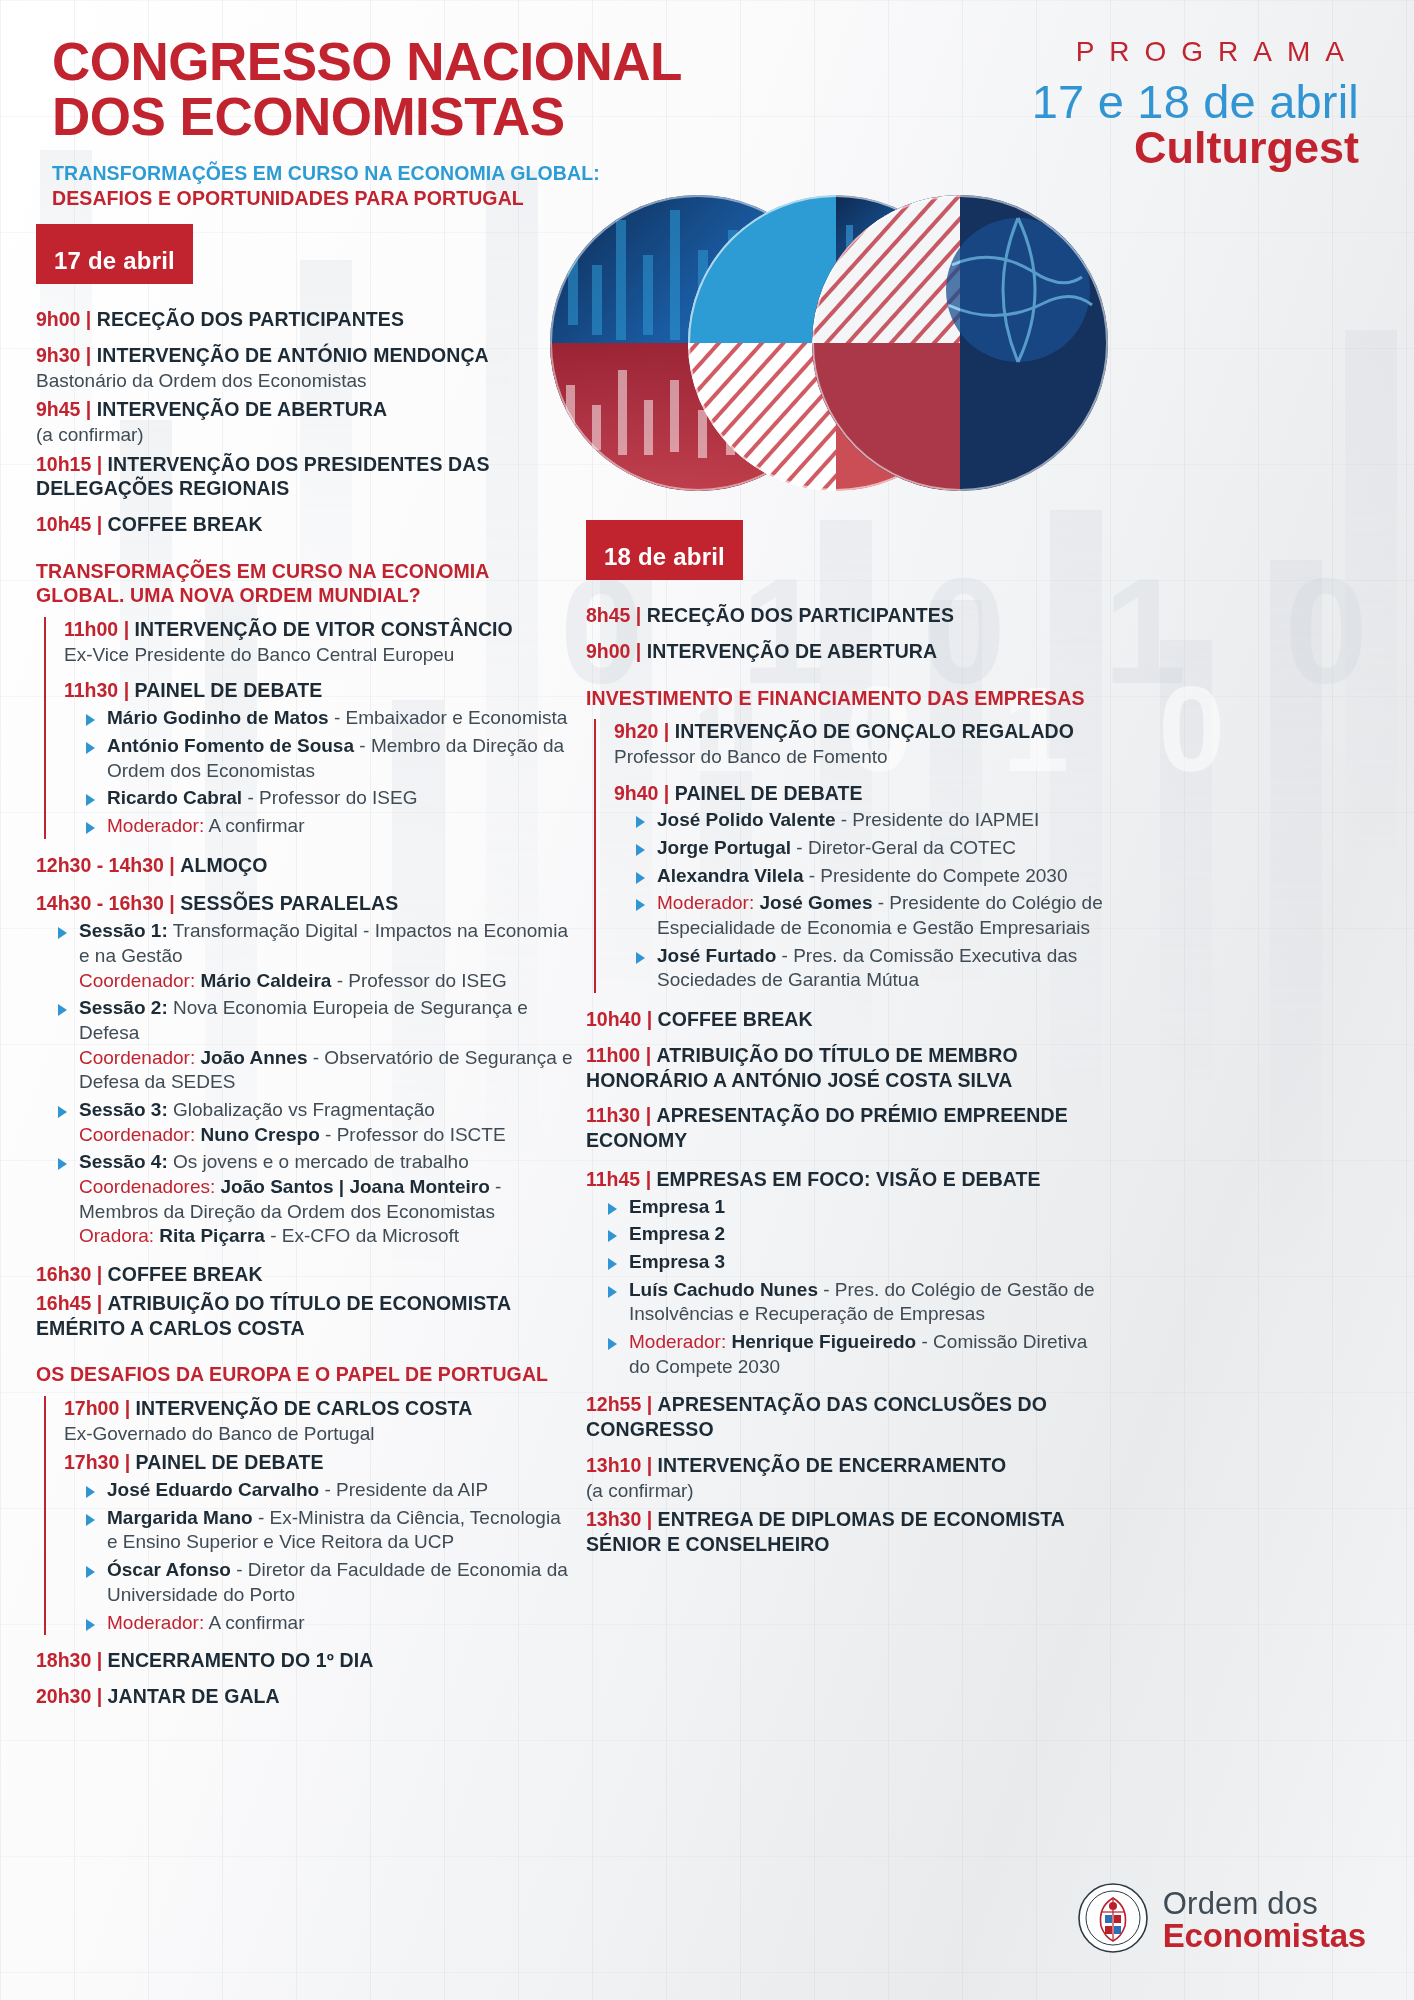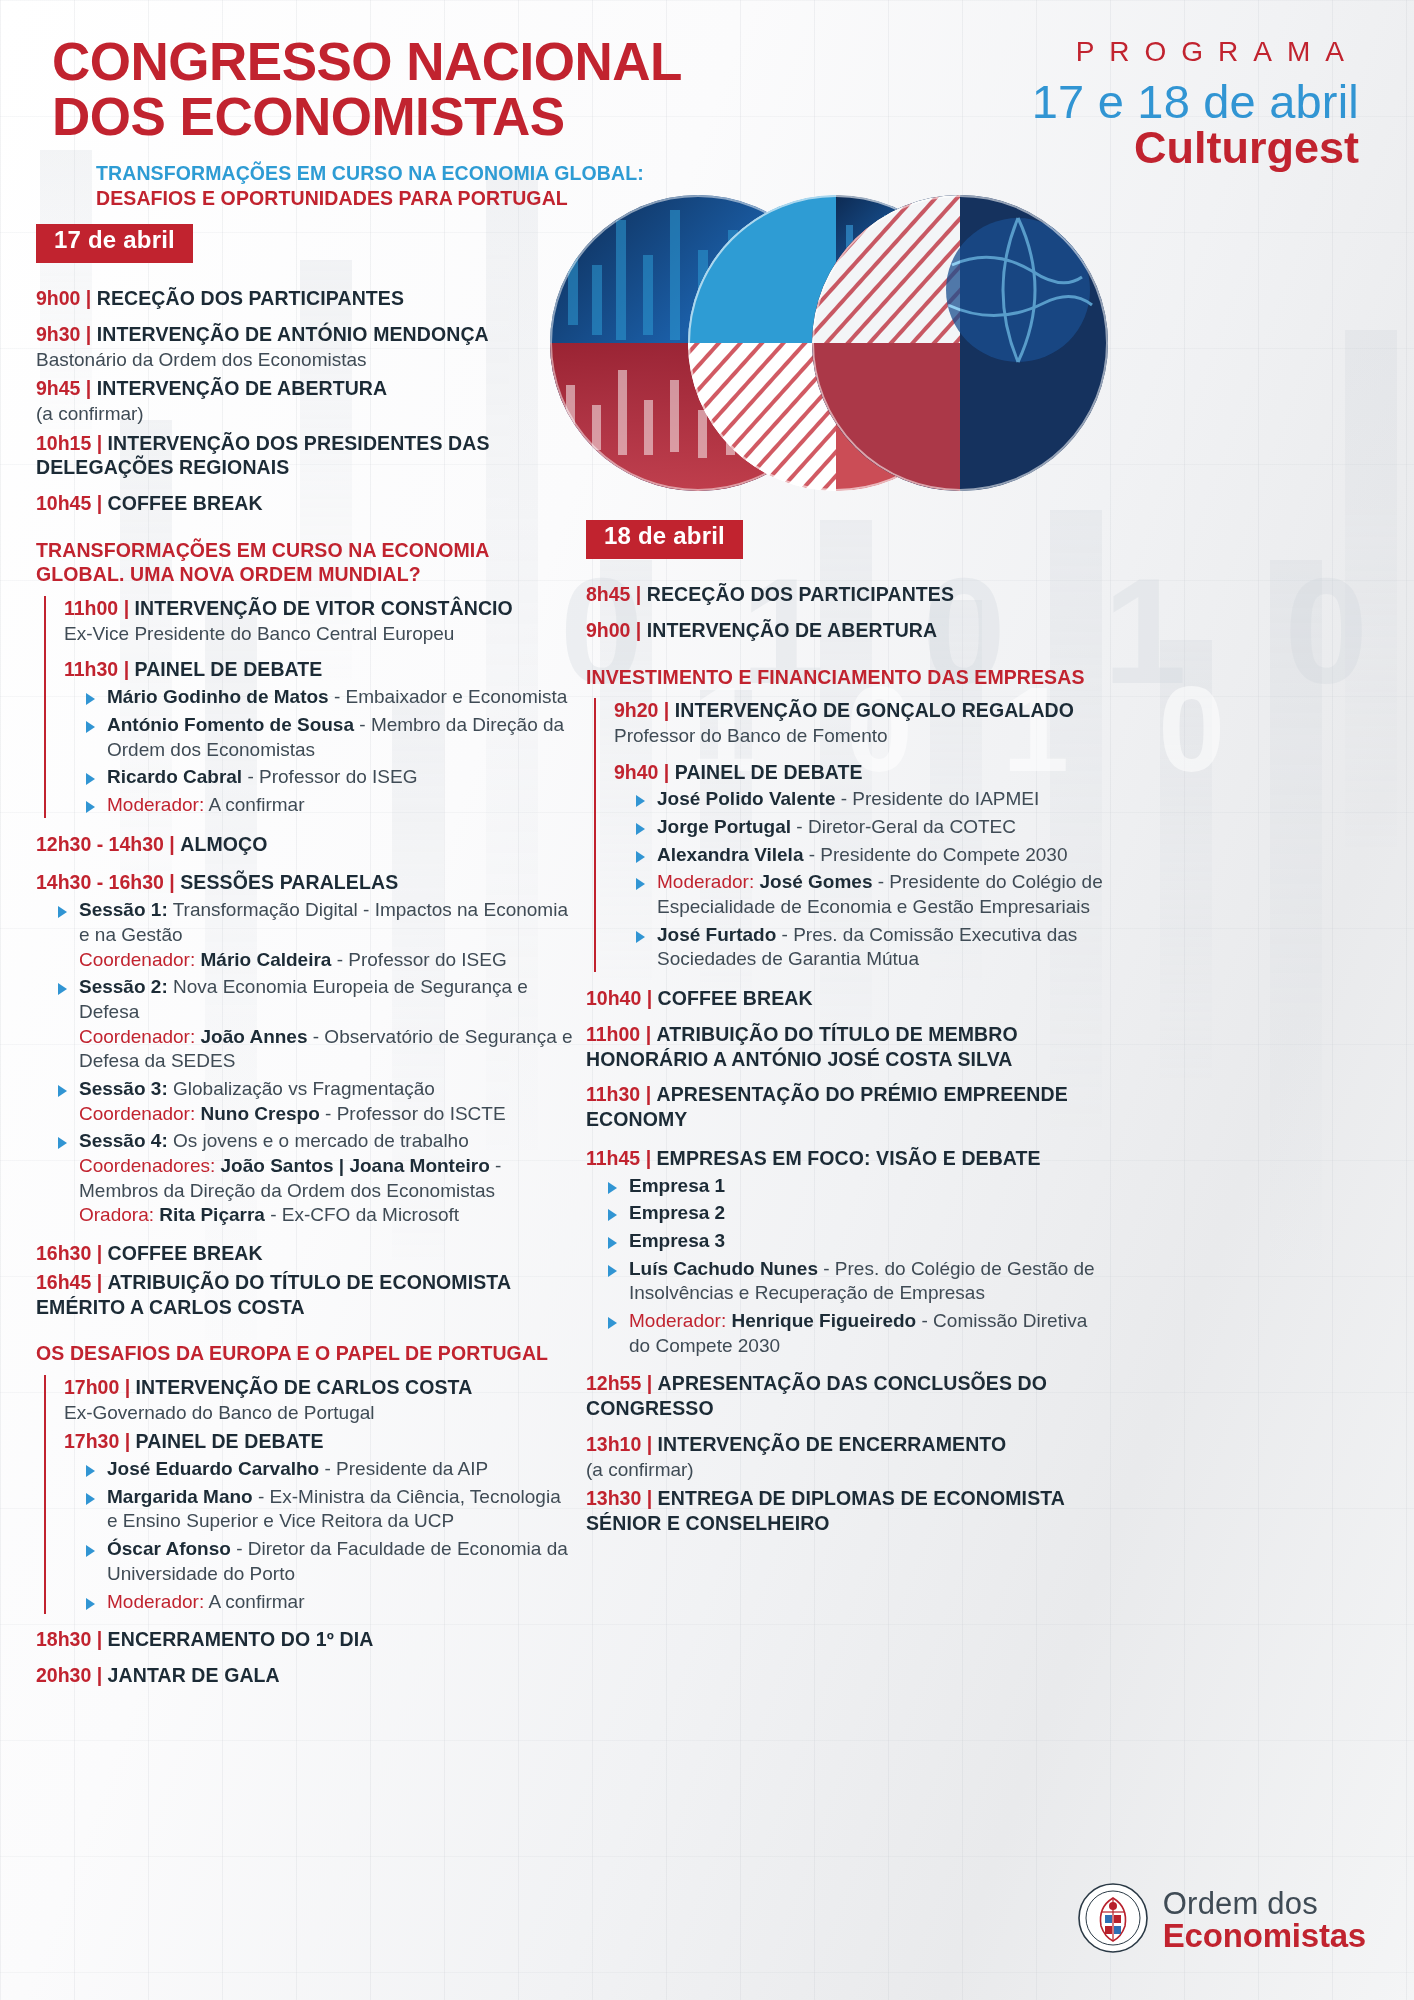--- a/index.html
+++ b/index.html
@@ -63,21 +63,20 @@
     letter-spacing: -.5px;
     text-transform: uppercase;
   }
   .subtitle {
     margin-top: 17px;
     font-weight: bold;
     font-size: 19.5px;
     line-height: 1.28;
     letter-spacing: .1px;
     text-transform: uppercase;
-    margin-left: 44px;
   }
   .subtitle .l1 { color: #2e9cd4; display: block; }
   .subtitle .l2 { color: #c1232f; display: block; }
 
   .head-right {
     position: absolute; right: 55px; top: 36px;
     text-align: right;
   }
   .programa {
     color: #c1232f;
@@ -102,21 +101,21 @@
     margin-top: -2px;
   }
 
   
   .day-badge {
     display: inline-block;
     background: #c1232f;
     color: #ffffff;
     font-weight: bold;
     font-size: 24px;
-    padding: 2px 18px 9px 18px;
+    padding: 23px 18px 9px 18px;
     letter-spacing: .2px;
   }
 
   
   .col-left  { position: absolute; left: 36px;  top: 224px; width: 540px; }
   .col-right { position: absolute; left: 586px; top: 520px; width: 520px; }
 
   
   .row { margin-top: 11px; }
   .row.tight { margin-top: 4px; }

